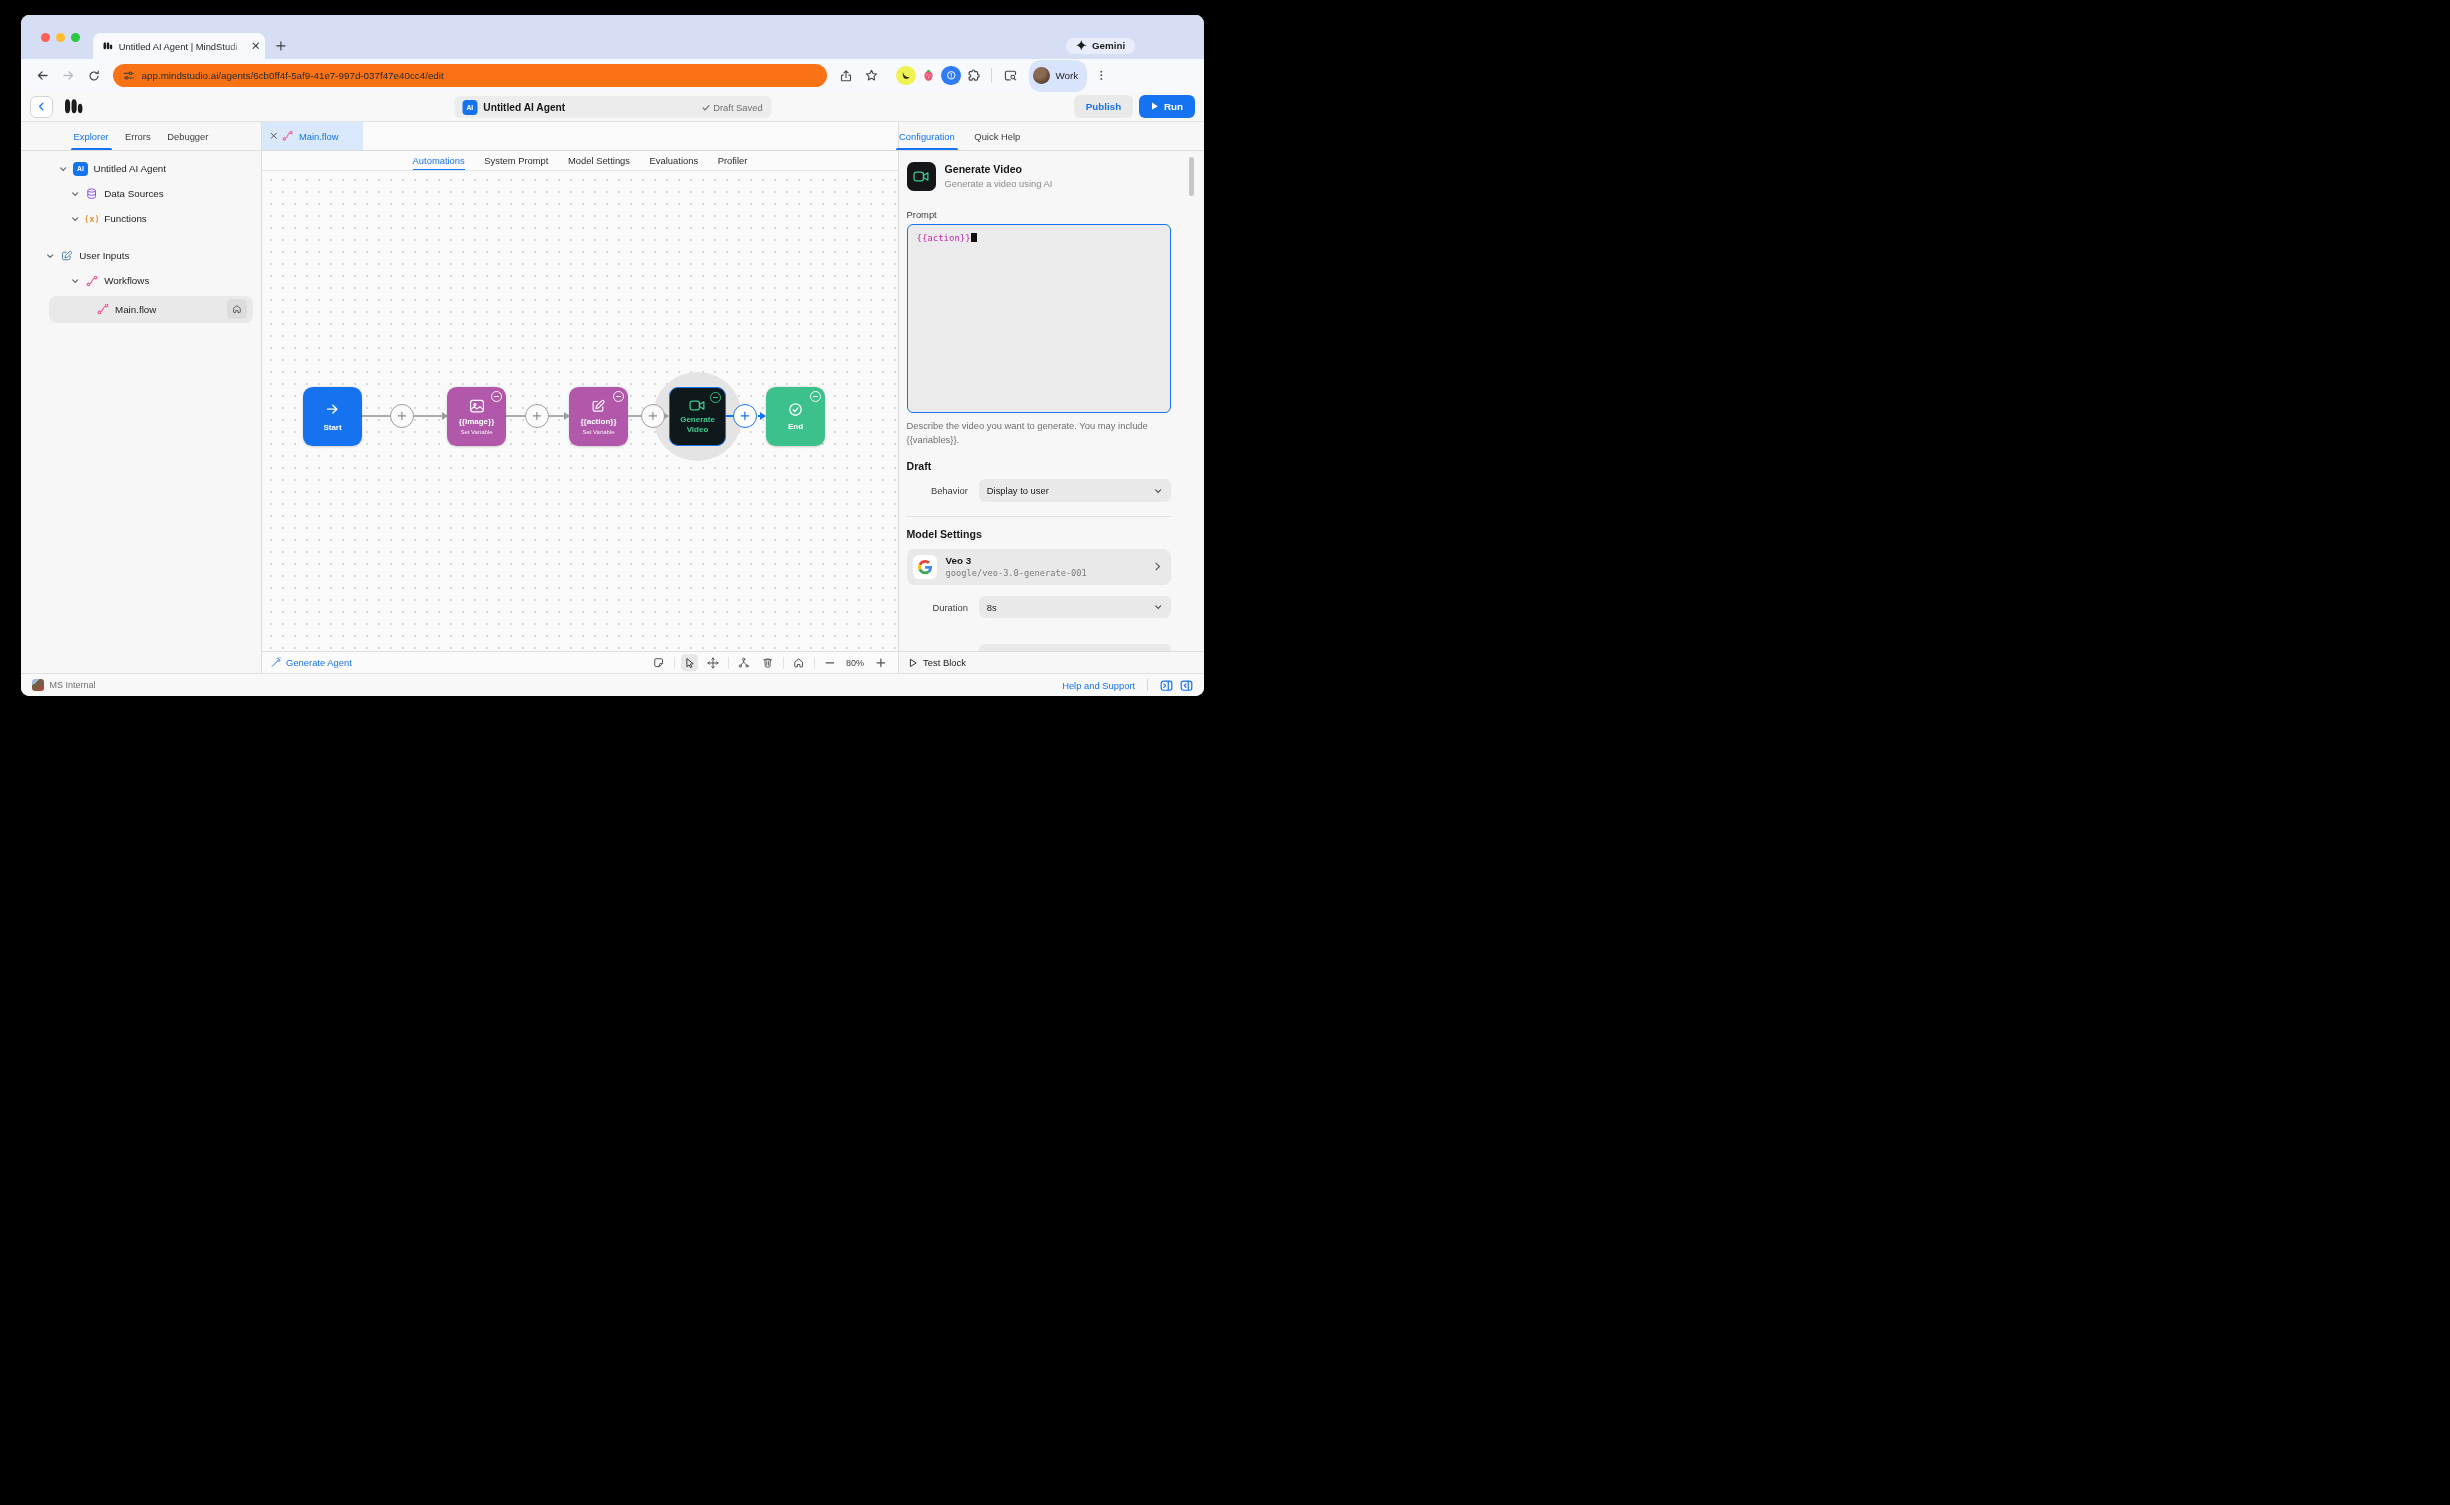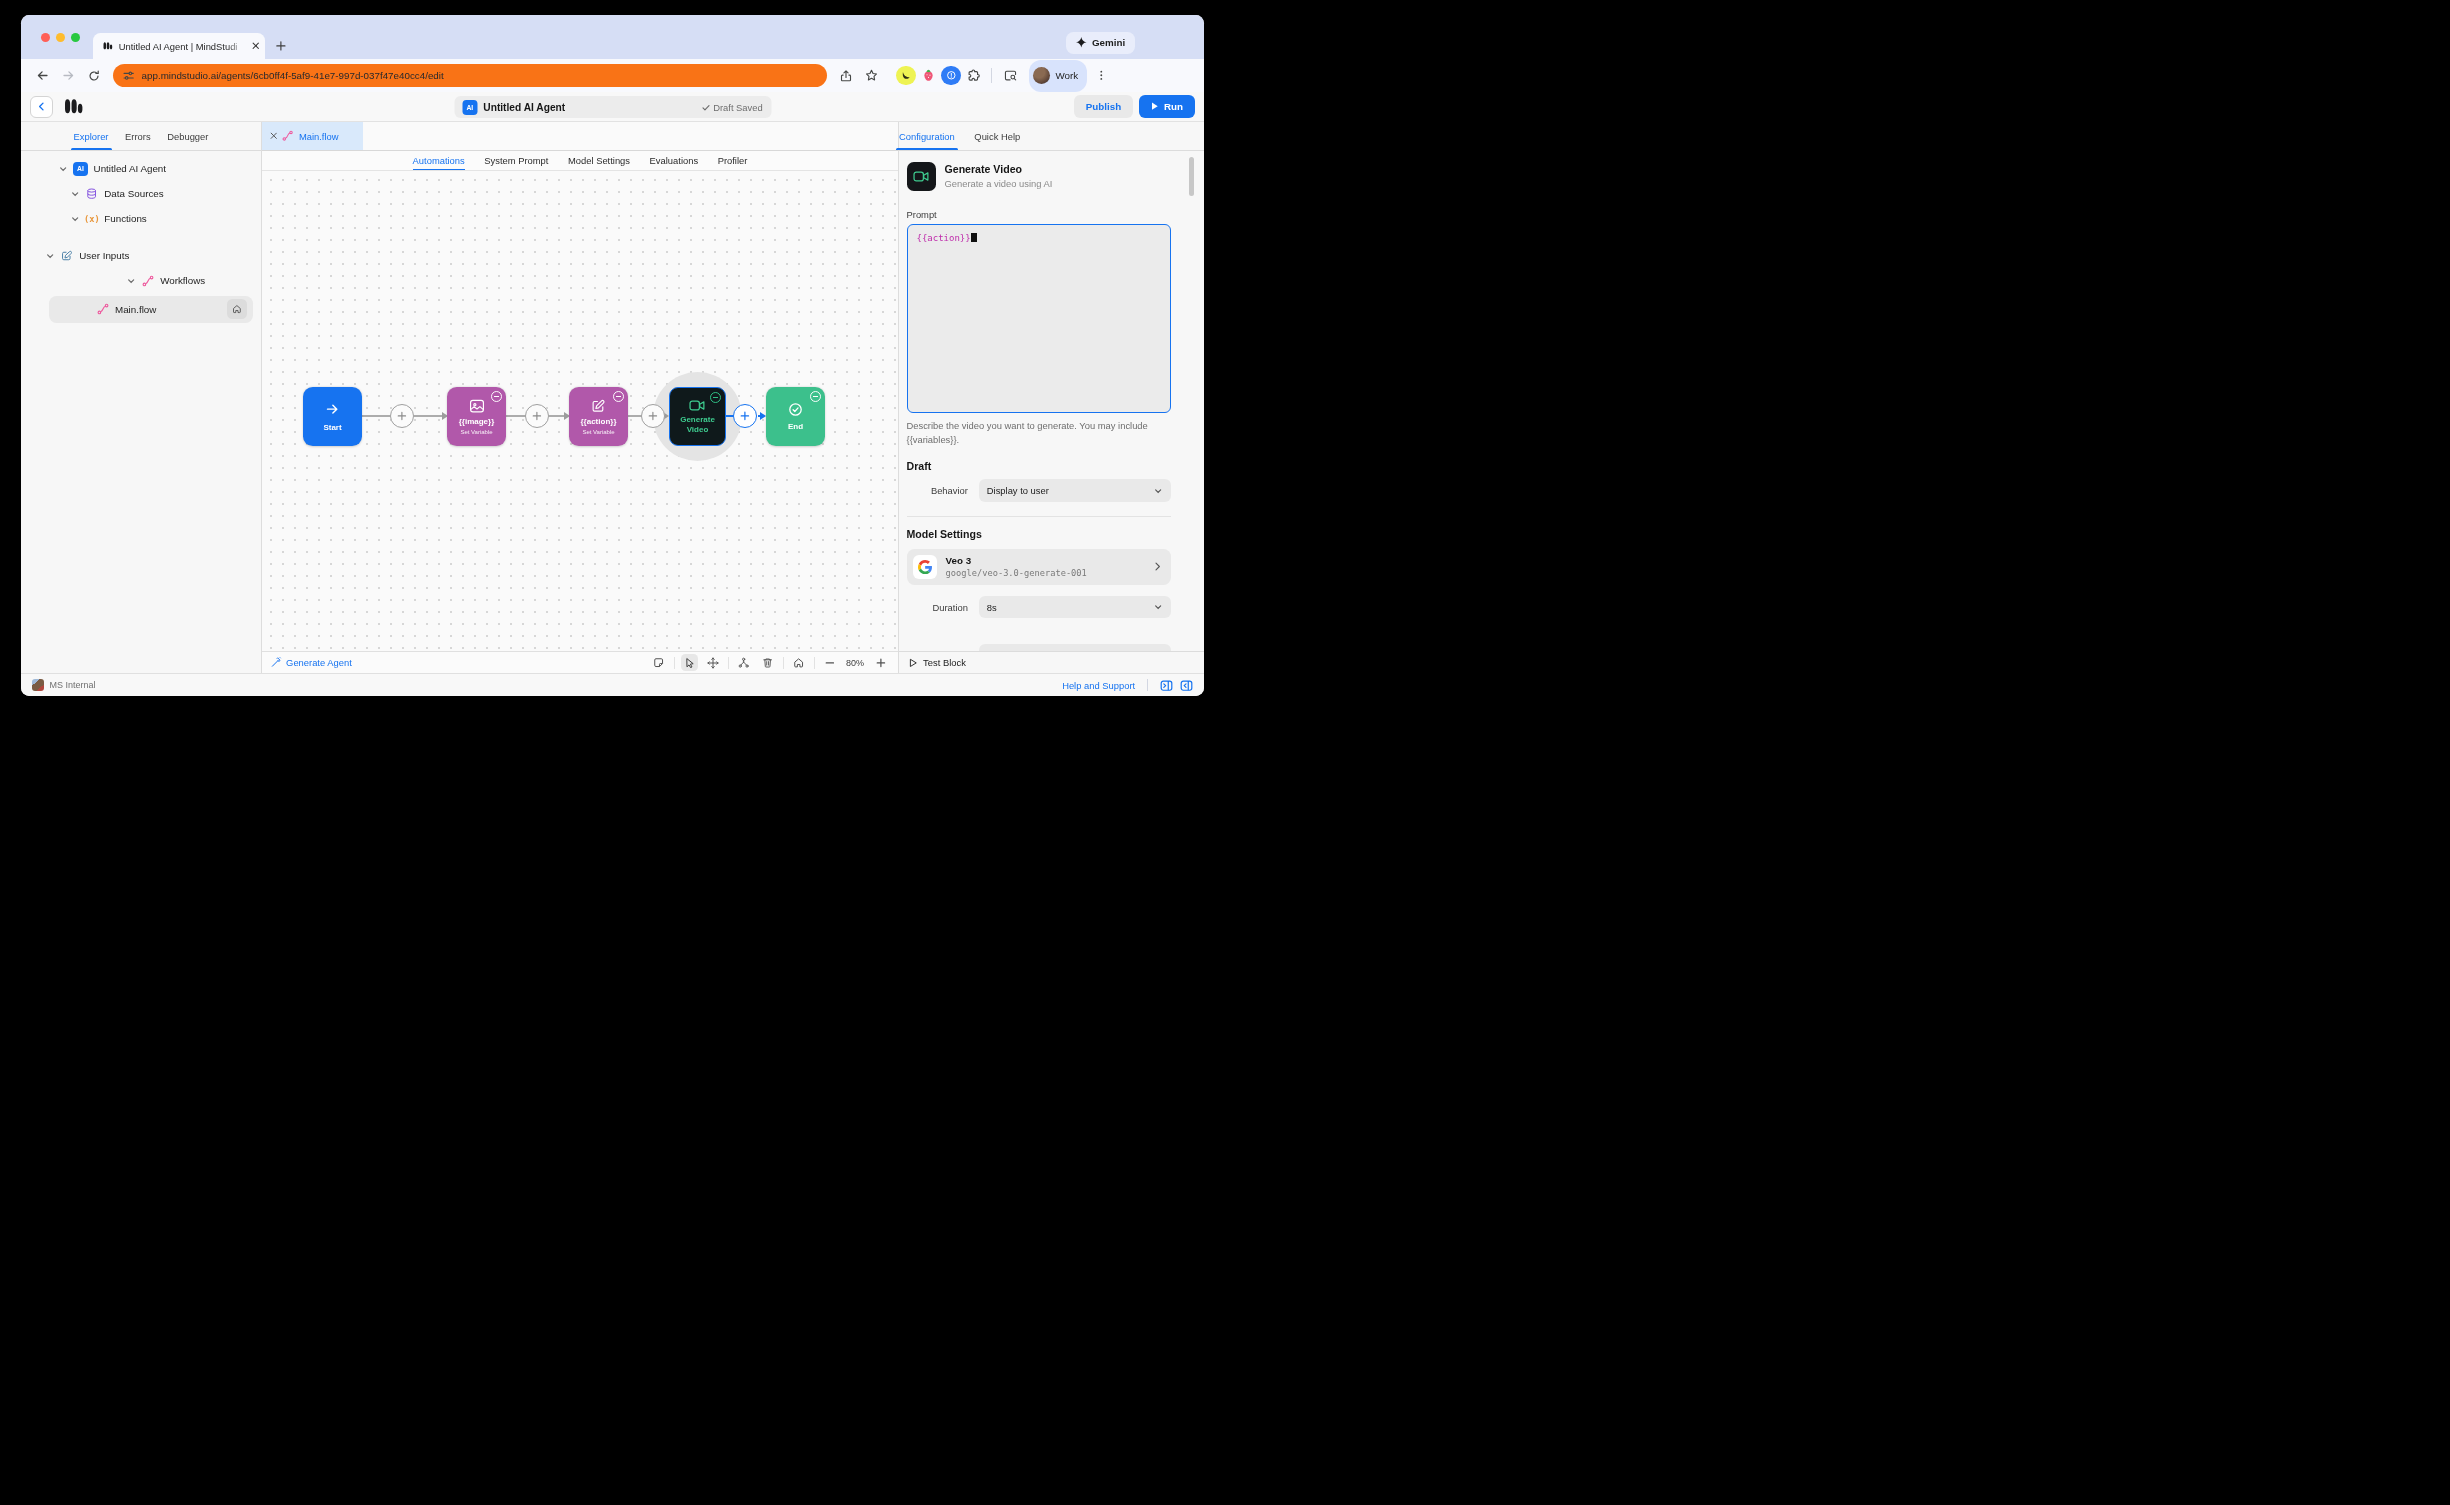--- a/index.html
+++ b/index.html
@@ -9,21 +9,21 @@
             box-shadow:0 15px 45px rgba(0,0,0,.6); display:flex; flex-direction:column; background:#f7f7f7; }
 
   
   .tabstrip { height:44px; background:#d6def5; display:flex; align-items:flex-end; flex:none; }
   .lights { display:flex; gap:6px; align-items:center; padding:0 13.6px 0 19.6px; height:26px; }
   .light { width:9px; height:9px; border-radius:50%; }
   .tab-active { width:172px; height:26px; background:#f8f9fd; border-radius:7.5px 7.5px 0 0; display:flex; align-items:center; gap:5.3px; padding:0 6px 0 9px; }
   .tab-title { font-size:9.4px; color:#1f1f1f; white-space:nowrap; overflow:hidden; flex:1;
                -webkit-mask-image:linear-gradient(90deg,#000 85%,transparent); mask-image:linear-gradient(90deg,#000 85%,transparent); }
   .newtab { width:22.6px; height:22.6px; margin:0 0 1.5px 4.5px; display:flex; align-items:center; justify-content:center; border-radius:50%; }
-  .gemini { margin:0 69px 5.3px auto; height:22px; background:#e9edfb; border-radius:7.5px; display:flex; align-items:center; gap:5.3px; padding:0 9.8px; font-size:9.8px; font-weight:700; color:#1f1f1f; }
+  .gemini { margin:0 69px 5.3px auto; height:16px; background:#e9edfb; border-radius:7.5px; display:flex; align-items:center; gap:5.3px; padding:0 9.8px; font-size:9.8px; font-weight:700; color:#1f1f1f; }
   .urlbar { height:33px; background:#f8f9fd; display:flex; align-items:center; padding:0 10.6px; gap:3px; flex:none; }
   .navbtn { width:22.6px; height:22.6px; display:flex; align-items:center; justify-content:center; border-radius:50%; flex:none; }
   .urlpill { width:714px; height:23.4px; background:#f97316; border-radius:12px; display:flex; align-items:center; gap:6.8px; padding:0 10.6px; margin:0 4.5px; flex:none; }
   .urltext { font-size:9.8px; color:#27292d; white-space:nowrap; }
   .extdot { width:19.6px; height:19.6px; border-radius:50%; display:flex; align-items:center; justify-content:center; flex:none; }
   .vsep { width:0.8px; height:15px; background:#d3d7e2; margin:0 4.5px; }
   .profile { height:32px; background:#d8e3fc; border-radius:12px; display:flex; align-items:center; gap:5px; padding:0 9px 0 3.8px; margin-left:4.5px; }
   .avatar { width:17.3px; height:17.3px; border-radius:50%; background:radial-gradient(circle at 35% 30%, #8a6a52 0 35%, #5d4437 70%, #2f3a4d); }
   .profname { font-size:9.8px; color:#1f1f1f; }
 
@@ -331,21 +331,21 @@
                 </svg>
               </span>
             <span class="ticon">
                 <svg width="11.3" height="11.3" viewBox="0 0 16 16" fill="none" stroke="#4a7fa7" stroke-width="1.4" stroke-linecap="round" stroke-linejoin="round">
                   <path d="M7.2 3.2H4A1.8 1.8 0 0 0 2.2 5v7A1.8 1.8 0 0 0 4 13.8h7a1.8 1.8 0 0 0 1.8-1.8V8.8"></path>
                   <path d="M12.1 2.3a1.7 1.7 0 0 1 2.4 2.4L8.7 10.5l-3.1.7.7-3.1z"></path>
                 </svg>
               </span>
             <span>User Inputs</span>
           </div>
-          <div class="trow" style="padding-left:50px;justify-content:center;">
+          <div class="trow" style="padding-left:50px;">
             <span class="chev">
                 <svg width="8.3" height="8.3" viewBox="0 0 10 10" fill="none" stroke="#6b6b6b" stroke-width="1.5" stroke-linecap="round">
                   <path d="M2 3.5l3 3 3-3"></path>
                 </svg>
               </span>
             <span class="ticon">
                 <svg width="12" height="12" viewBox="0 0 16 16" fill="none" stroke="#ee5a9e" stroke-width="1.5" stroke-linecap="round">
                   <circle cx="3.2" cy="12.6" r="1.7"></circle>
                   <circle cx="12.8" cy="3.4" r="1.7"></circle>
                   <path d="M4.9 11.6C8.6 10.4 7.4 5.6 11.1 4.4"></path>

